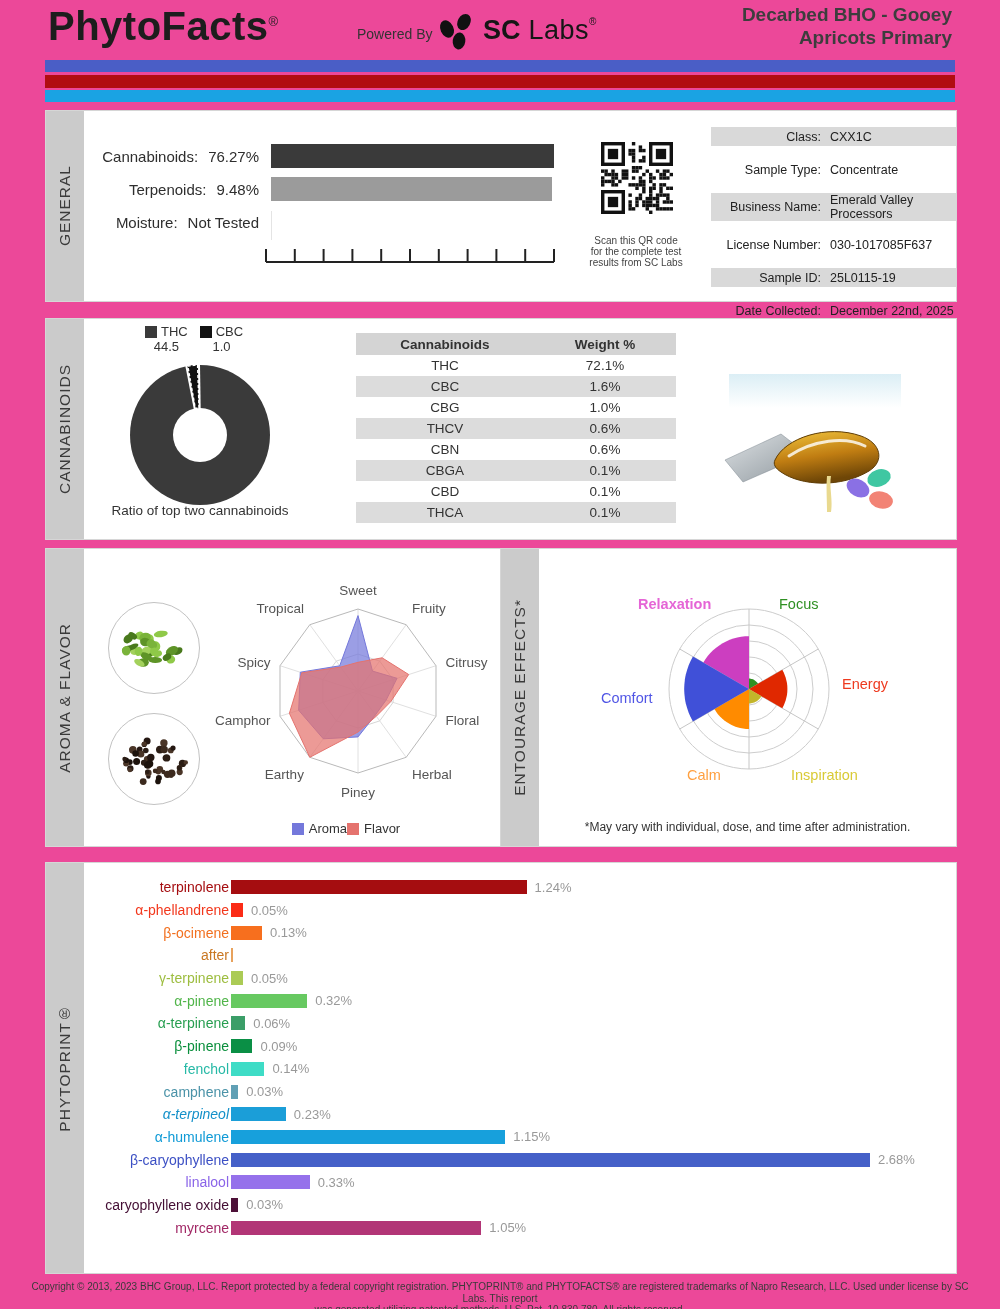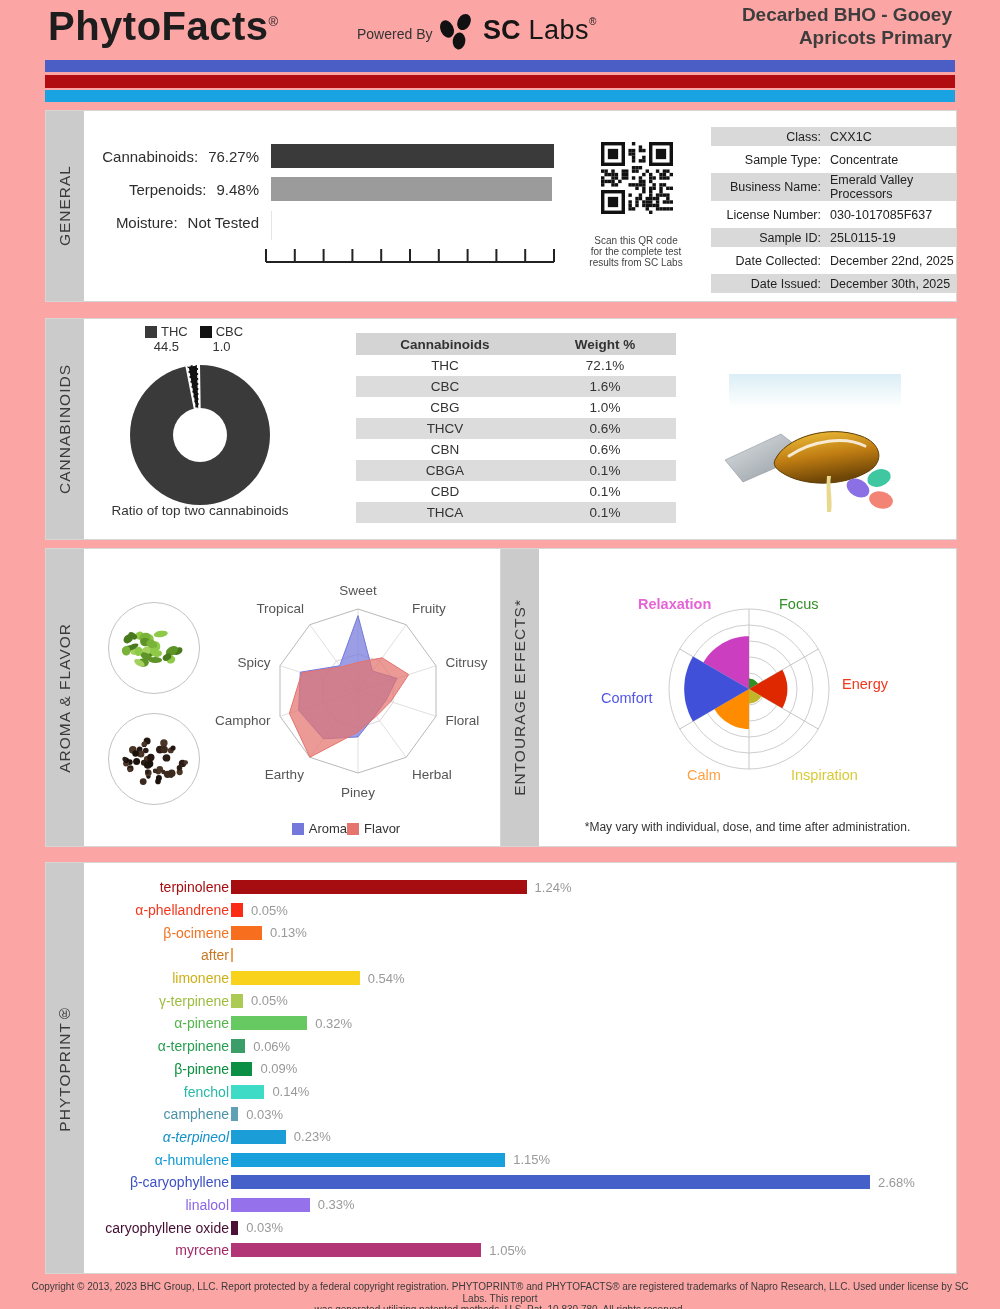--- a/index.html
+++ b/index.html
@@ -1,16 +1,16 @@
 <!DOCTYPE html>
 <html><head>
 <meta charset="utf-8">
 <style>
   html,body{margin:0;padding:0;background:#fff}
-  .page{position:relative;width:1000px;height:1309px;background:#fca5a5;font-family:"Liberation Sans",sans-serif;overflow:hidden}
+  .page{position:relative;width:1000px;height:1309px;background:#ec4899;font-family:"Liberation Sans",sans-serif;overflow:hidden}
 
   
   .brand{position:absolute;left:48px;top:4px;font-size:40px;font-weight:700;letter-spacing:.5px;color:#1d1d1d}
   .brand .reg{font-size:13px;vertical-align:super;font-weight:400}
   .powered{position:absolute;left:357px;top:26px;font-size:14px;color:#333}
   .scblobs{position:absolute;left:437px;top:12px}
   .sctext{position:absolute;left:483px;top:15px;font-size:27px;color:#161616}
   .sctext .sc{font-weight:700}
   .sctext .labs{font-weight:400;letter-spacing:.5px}
   .sctext .reg{font-size:10px;vertical-align:14px}
@@ -28,21 +28,21 @@
   .side-label span{writing-mode:vertical-rl;transform:rotate(180deg);font-size:15.5px;color:#3a3a3a;letter-spacing:1px;white-space:nowrap}
 
   
   .gen-line{position:absolute;left:40px;width:173px;display:flex;justify-content:flex-end;gap:10px;font-size:15px;color:#2e2e2e;white-space:nowrap}
   .gen-bar{position:absolute;left:225px;height:24px}
   #gmline{position:absolute;left:225px;top:100px;width:1px;height:29px;background:#e4e4e4}
   #ruler{position:absolute;left:218px;top:134px}
   #qr{position:absolute;left:555px;top:31px}
   .qr-cap{position:absolute;left:524px;top:124px;width:132px;text-align:center;font-size:10px;line-height:11px;color:#444}
   #info-table{position:absolute;left:665px;top:16px;width:245px}
-  .info-row{display:flex;margin-bottom:4px;font-size:12.5px;color:#222;min-height:19px;align-items:center}
+  .info-row{display:flex;margin-bottom:14px;font-size:12.5px;color:#222;min-height:19px;align-items:center}
   .info-row.alt{background:#d9d9d9}
   .info-lab{width:110px;text-align:right;padding-right:7px;flex:0 0 auto}
   .info-val{flex:1;padding-left:2px}
 
   
   #dleg{position:absolute;left:99px;top:5px;display:flex;gap:12px}
   .dleg-item{display:flex;flex-direction:column;align-items:center;font-size:13px;color:#333}
   .dleg-top{display:flex;align-items:center;gap:4px}
   .sw{width:12px;height:12px;flex:0 0 auto}
   #donut{position:absolute;left:81px;top:43px}
@@ -571,25 +571,20 @@
           <span class="terp-label" style="color: rgb(242, 112, 31);">β-ocimene</span>
           <div class="terp-bar" style="background: rgb(247, 111, 30); width: 30.992px;"></div>
           <span class="terp-val">0.13%</span>
         </div>
         <div class="terp-row">
           <span class="terp-label" style="color: rgb(201, 119, 34);">after</span>
           <div class="terp-bar" style="background: rgb(232, 162, 92); width: 2.384px;"></div>
           <span class="terp-val"></span>
         </div>
         <div class="terp-row">
-          <span class="terp-label" style="color: rgb(205, 176, 24);">limonene</span>
-          <div class="terp-bar" style="background: rgb(248, 210, 27); width: 128.736px;"></div>
-          <span class="terp-val">0.54%</span>
-        </div>
-        <div class="terp-row">
           <span class="terp-label" style="color: rgb(157, 189, 63);">γ-terpinene</span>
           <div class="terp-bar" style="background: rgb(171, 203, 85); width: 11.92px;"></div>
           <span class="terp-val">0.05%</span>
         </div>
         <div class="terp-row">
           <span class="terp-label" style="color: rgb(81, 181, 74);">α-pinene</span>
           <div class="terp-bar" style="background: rgb(103, 201, 97); width: 76.288px;"></div>
           <span class="terp-val">0.32%</span>
         </div>
         <div class="terp-row">

